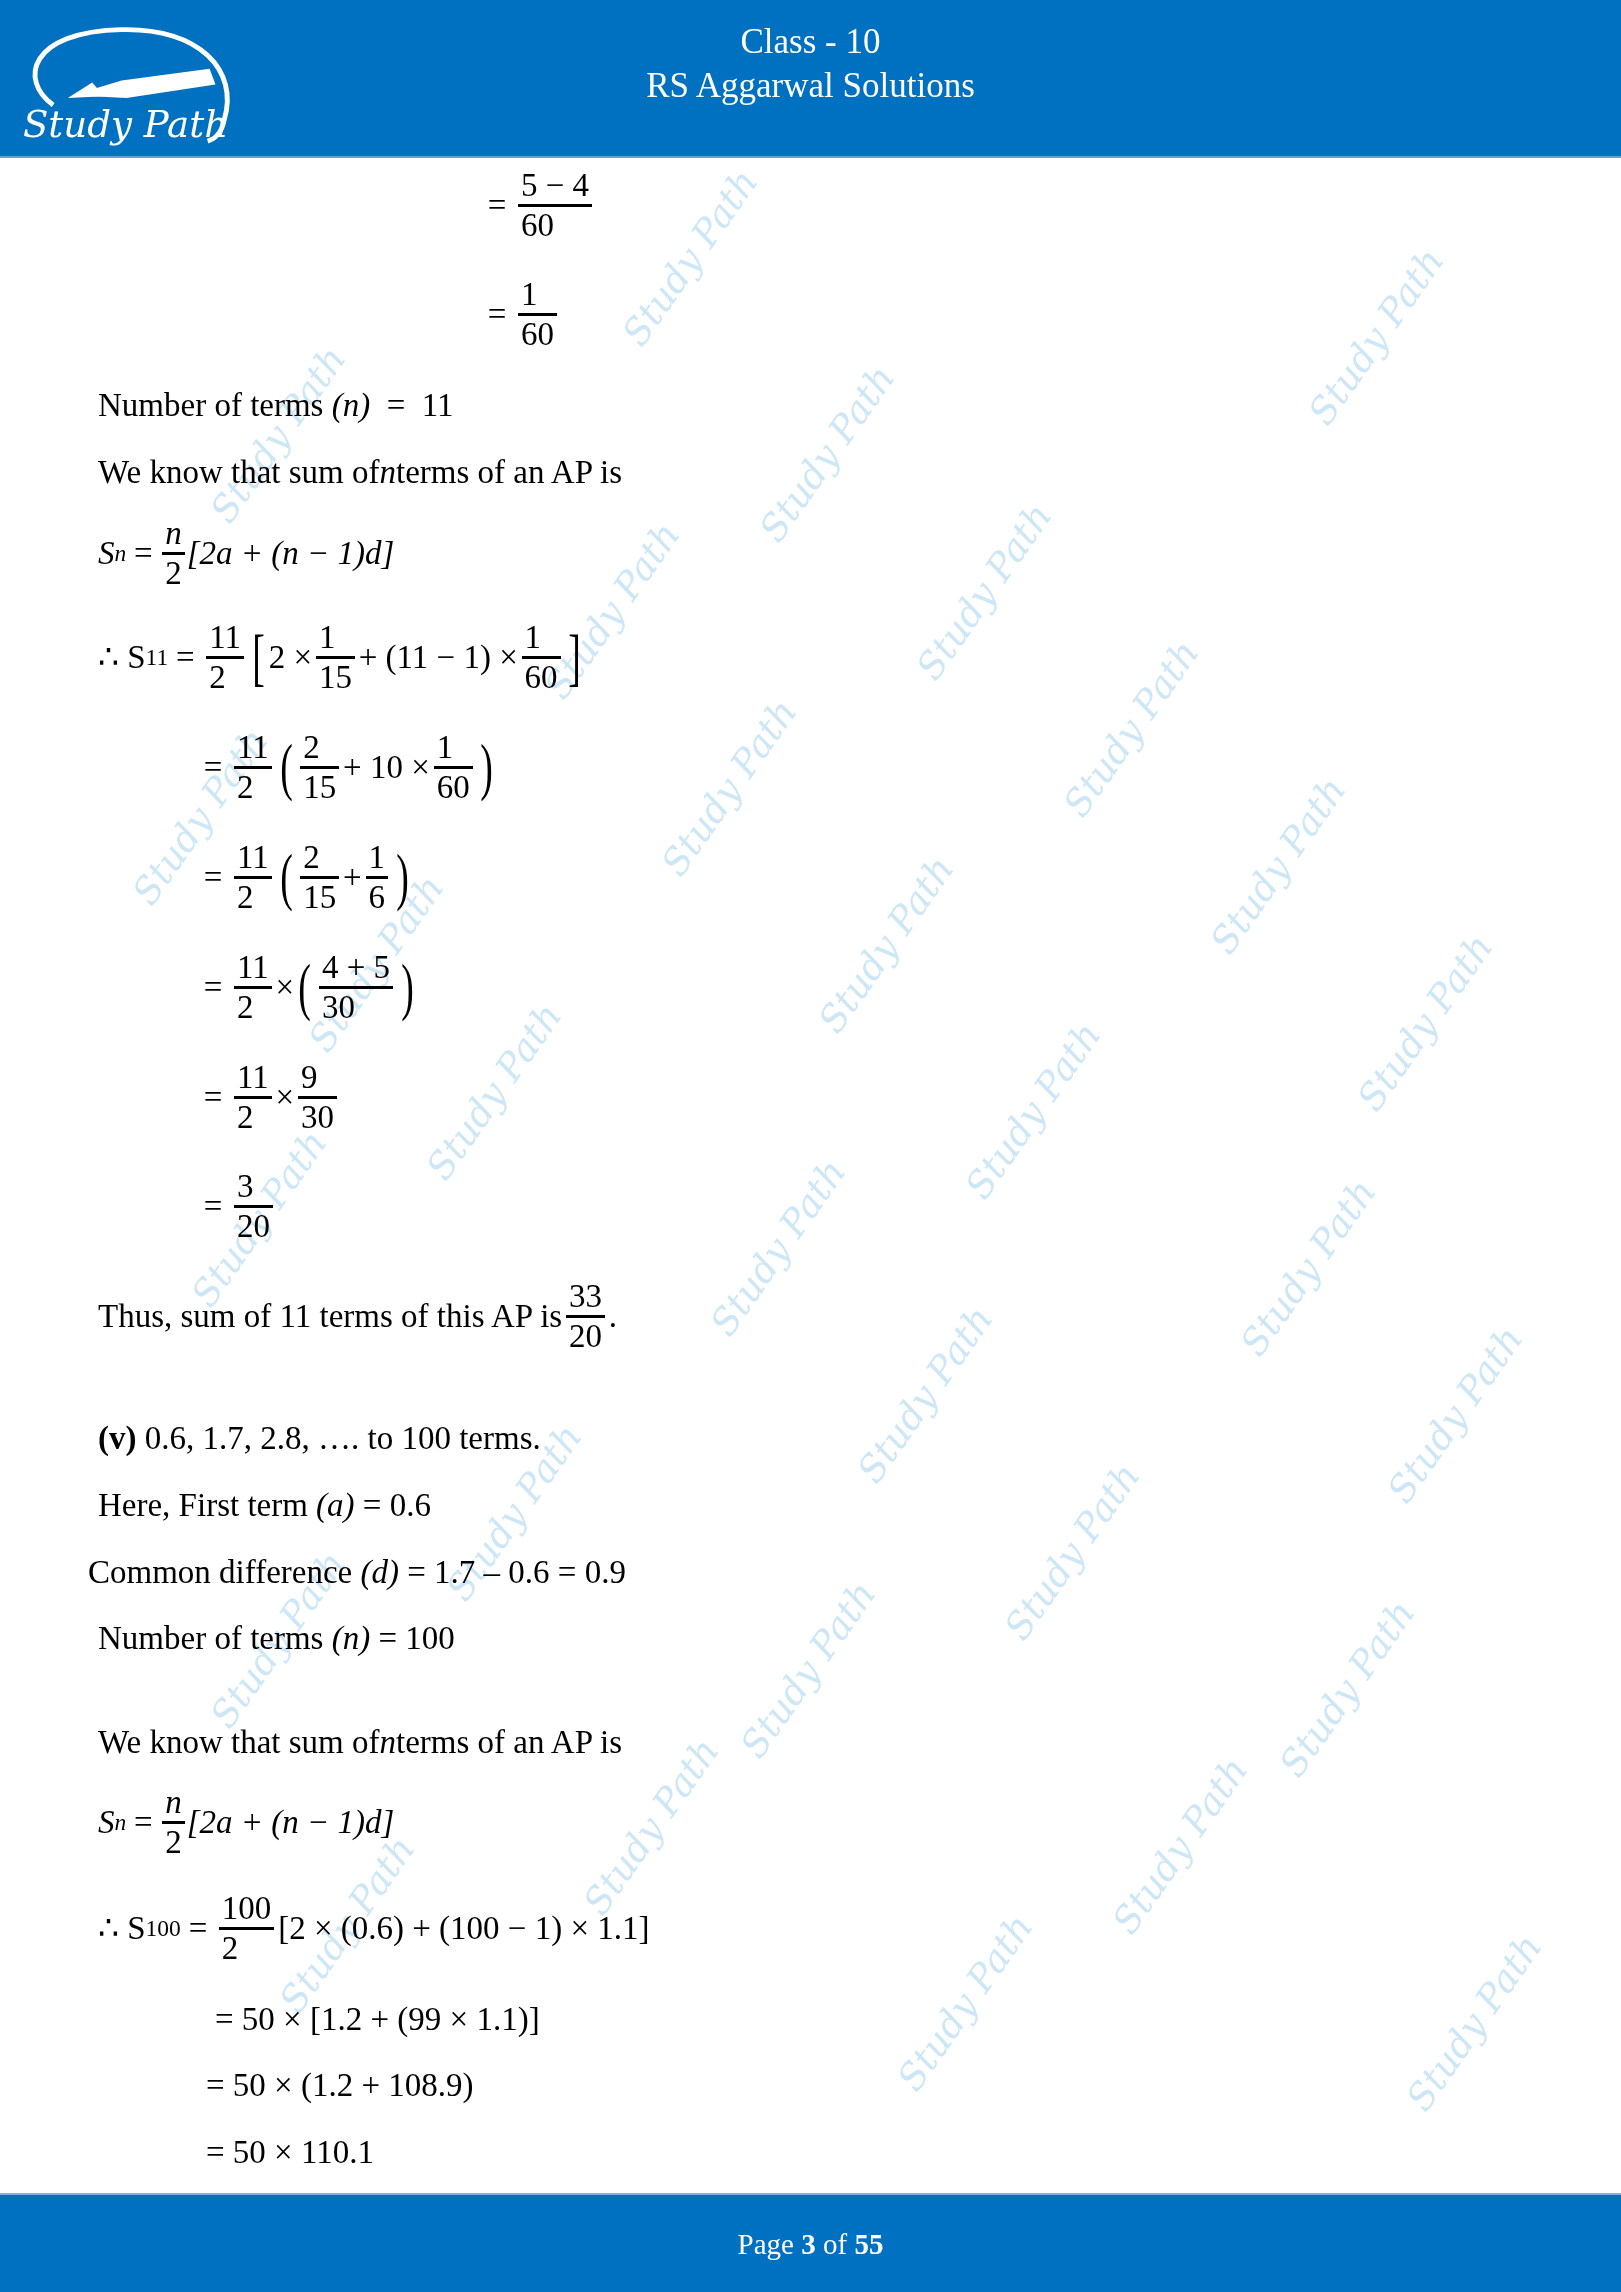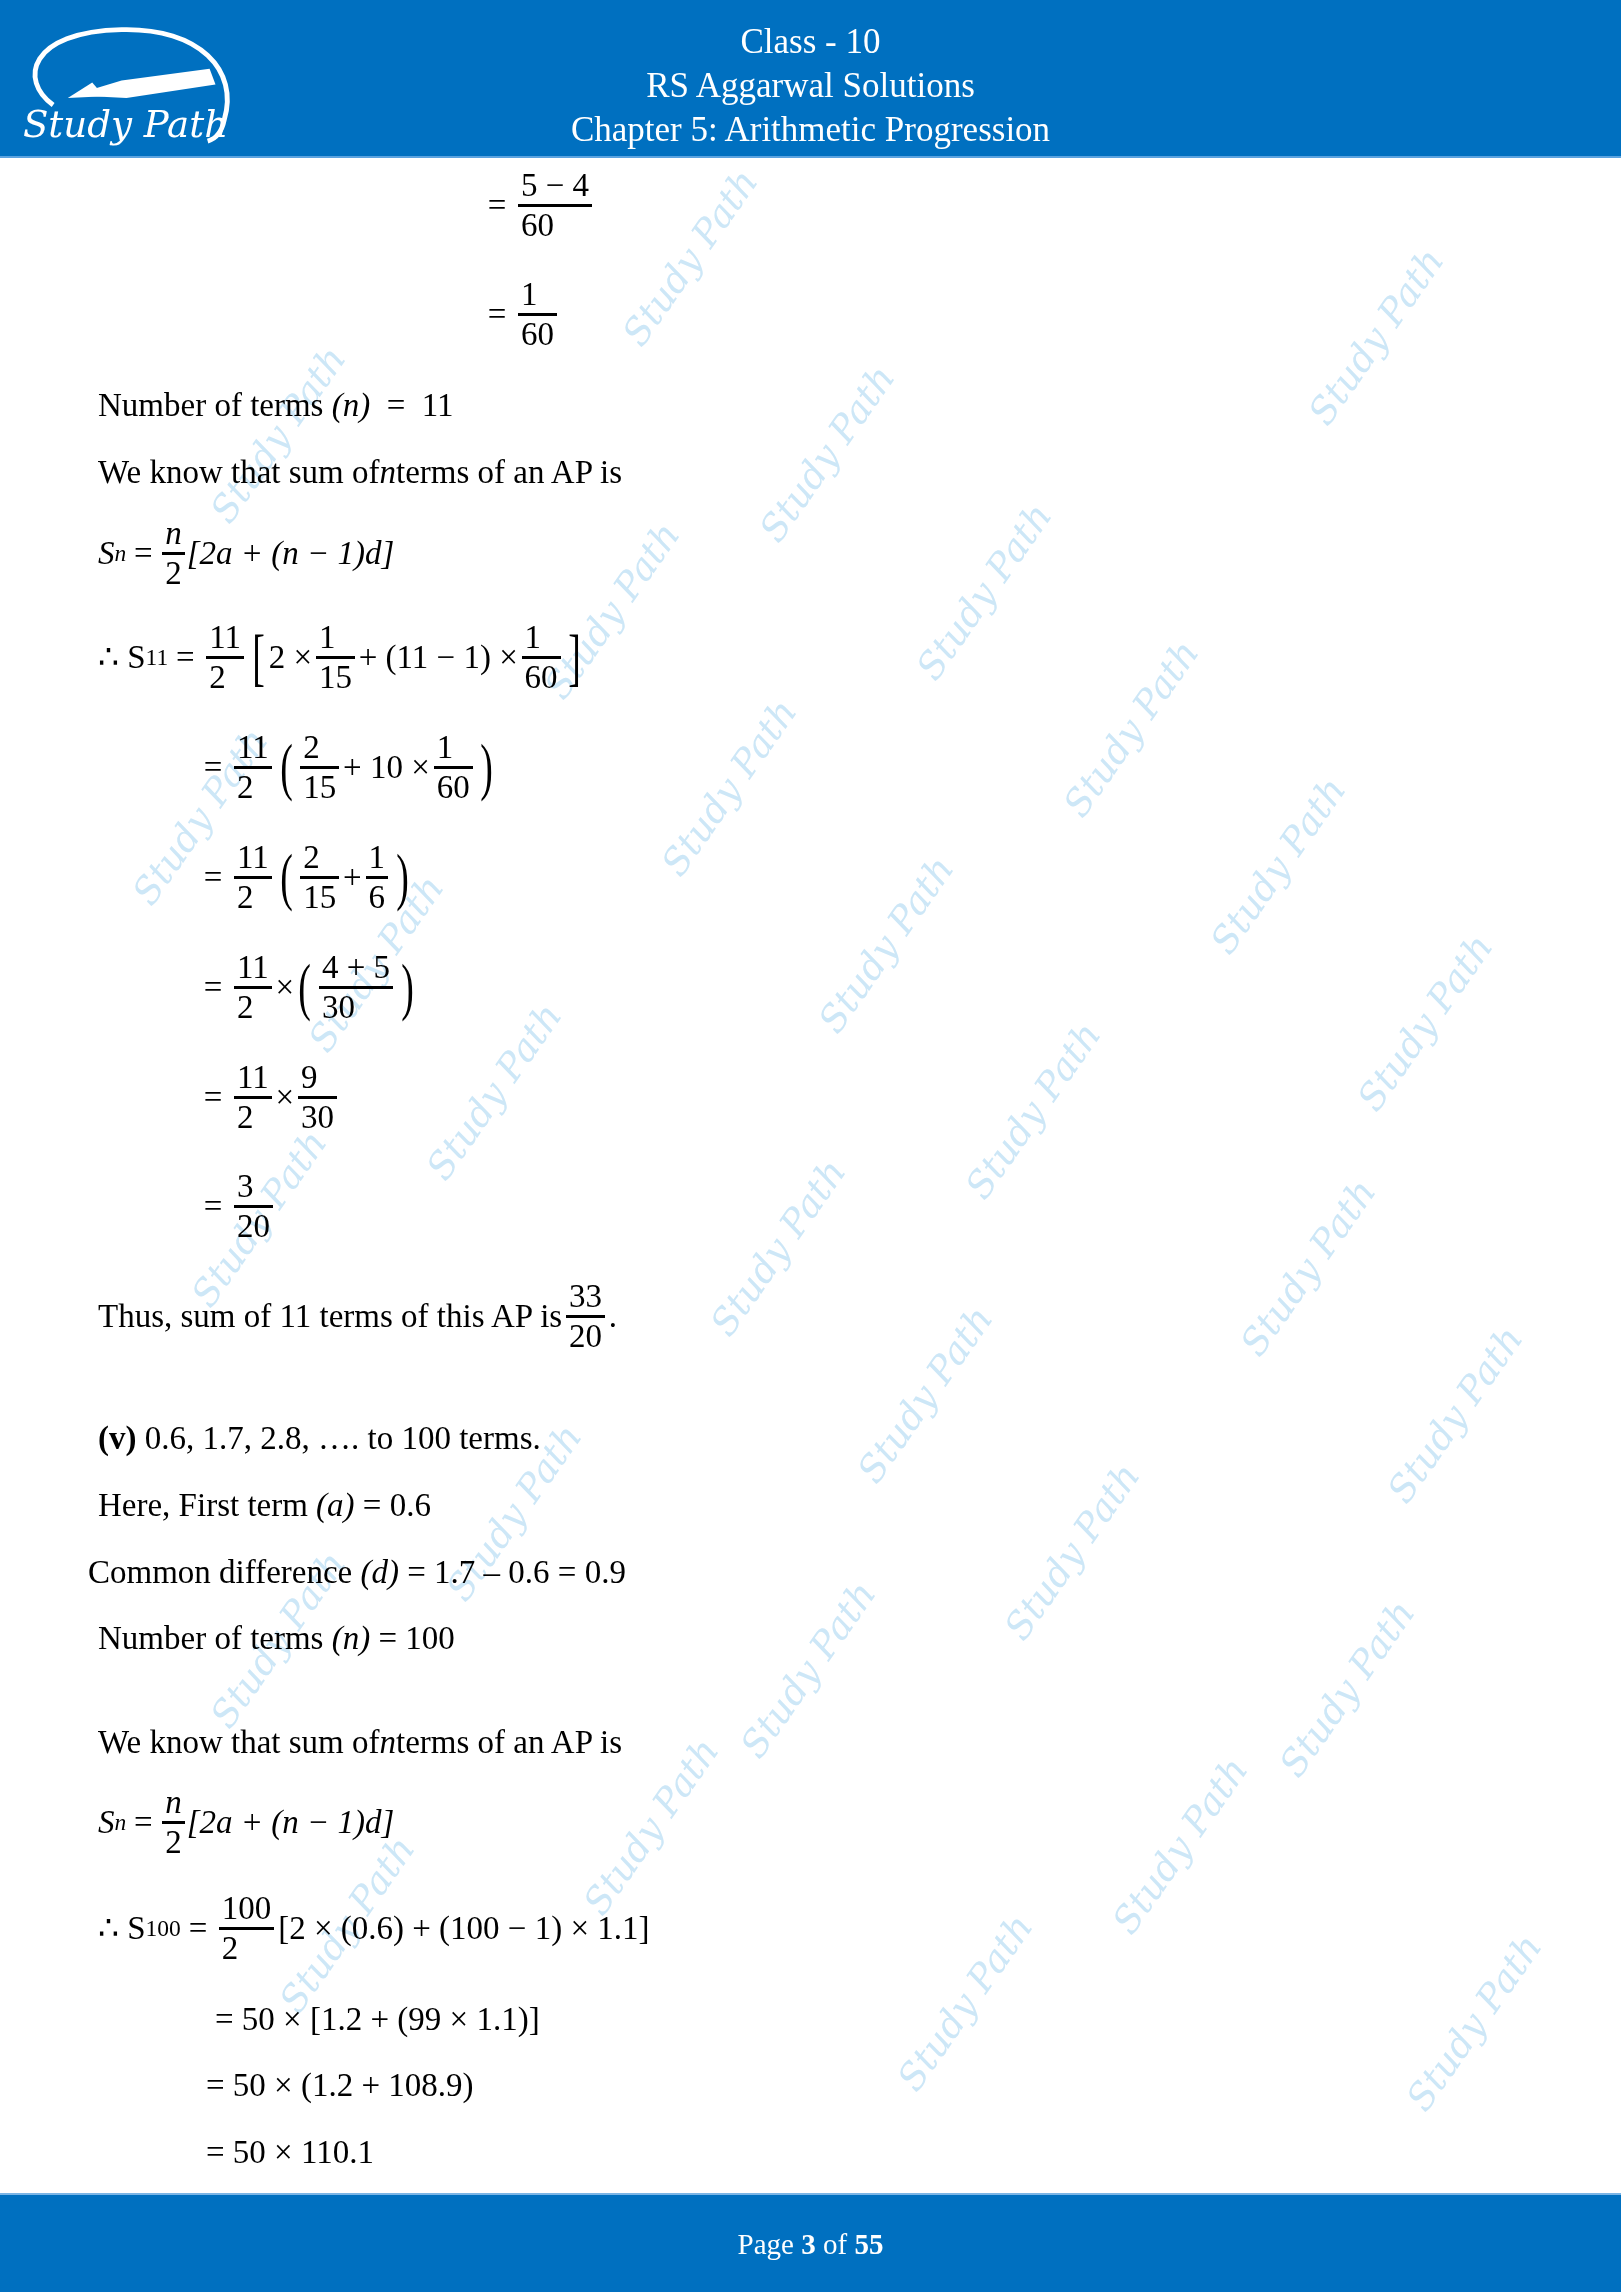--- a/index.html
+++ b/index.html
@@ -77,21 +77,20 @@
 
 <div class="header">
   <svg class="logo" viewBox="0 0 228 140">
     <path d="M40 95 C5 70, 15 20, 110 18 C190 16, 230 60, 215 110 C212 125, 205 130, 198 132" fill="none" stroke="#fff" stroke-width="5"></path>
     <path d="M60 85 L110 70 L200 58 L206 74 L115 88 Z" fill="#fff"></path>
     <path d="M55 88 L80 72 L92 86 Z" fill="#fff"></path>
     <text x="114" y="128" text-anchor="middle" font-family="DejaVu Serif, serif" font-style="italic" font-size="38" fill="#fff">Study Path</text>
   </svg>
   <div class="line line1">Class - 10</div>
   <div class="line">RS Aggarwal Solutions</div>
-  <div class="line">Chapter 5: Arithmetic Progression</div>
 </div>
 
 <div class="content">
 
   <div class="row" style="left:480px;top:167px;">
     <span class="op">=</span>
     <span class="frac">
       <span class="num">5 − 4</span>
         <span class="bar"></span>
         <span class="den">60</span>

